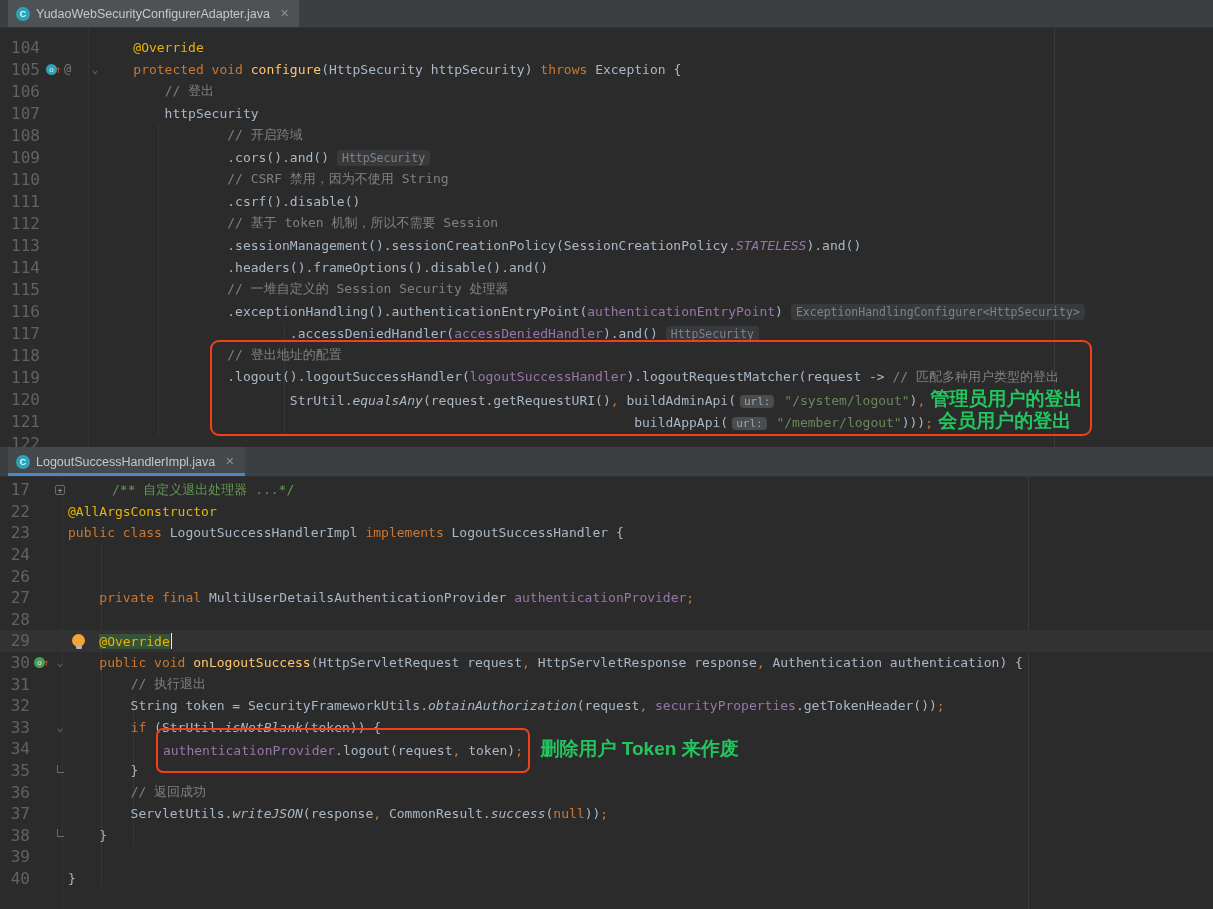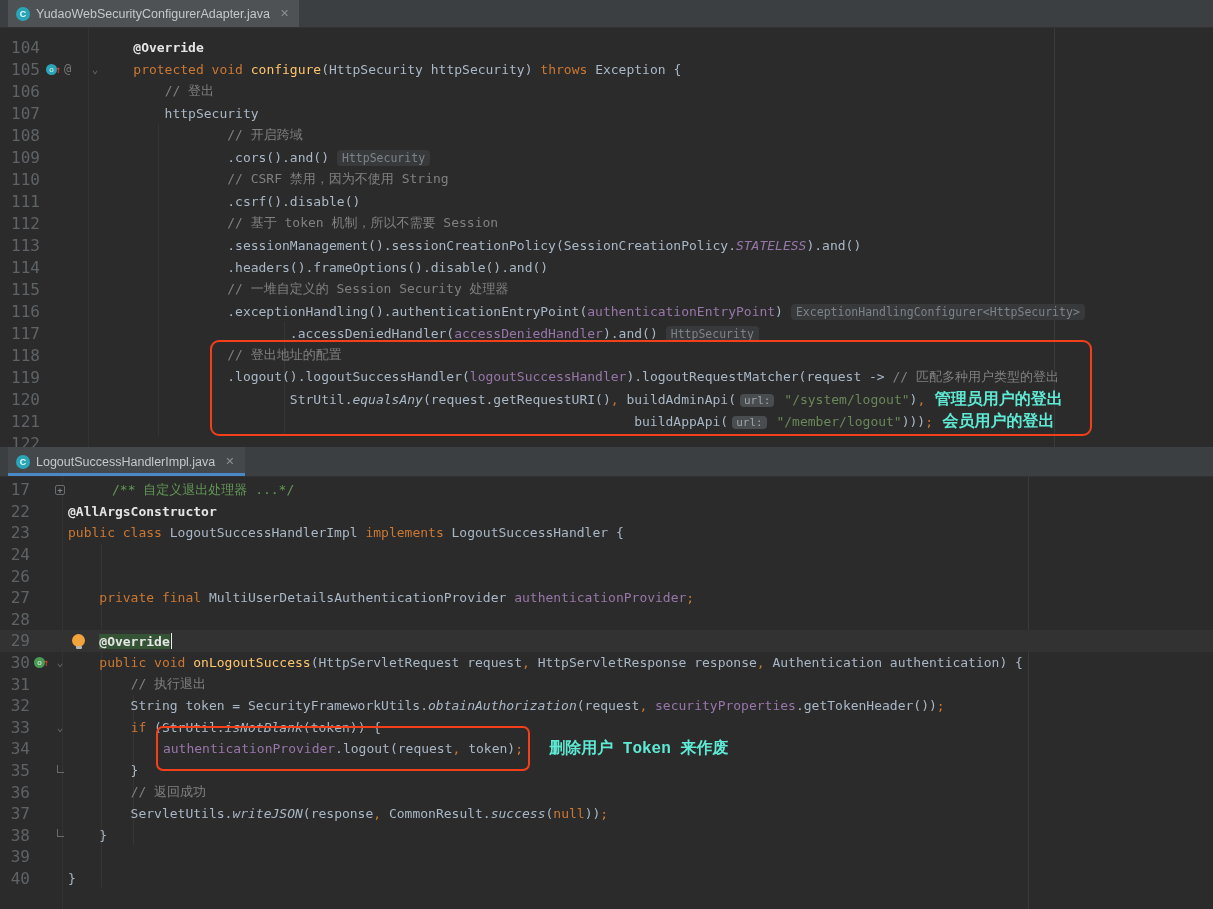--- a/index.html
+++ b/index.html
@@ -50,29 +50,29 @@
   #editor-top .gutline { left:88px; }
   #editor-bottom .gutline { left:62px; }
   .marginline { position:absolute; top:0; bottom:0; width:1px; background:#3A3A3A; }
   .indentguide { position:absolute; width:1px; background:rgba(255,255,255,0.05); }
 
   
   .sg-d  { color:#A9B7C6; }
   .sg-k  { color:#CC7832; }
   .sg-p  { color:#CC7832; }
   .sg-m  { color:#FFC66D; }
-  .sg-a  { color:#e5e5e5;font-weight:bold; }
+  .sg-a  { color:#eab308; }
   .sg-c  { color:#808080; }
   .sg-j  { color:#629755;margin-left:44px; }
   .sg-f  { color:#9876AA; }
   .sg-sf { color:#9876AA; font-style:italic; }
   .sg-im { color:#A9B7C6; font-style:italic; }
   .sg-s  { color:#6A8759; }
-  .sg-red { color:#5eead4; font-weight:bold; font-size:16px;
-    font-family:Liberation Mono, monospace; }
+  .sg-red { color:#22c55e; font-weight:bold; font-size:19px;
+    font-family:Liberation Sans, sans-serif; }
   .sg-hl { background:#355436; }
   .sg-inlay { color:#7D838A; background:#37393B; border-radius:4px;
     font-size:11.5px; padding:1px 5px; margin-left:8px; }
   .sg-pill  { color:#9DA3A8; background:#4A4D4F; border-radius:4px;
     font-size:11px; padding:0 4px; margin:0 2px 0 4px; }
 
   
   .circ { display:inline-flex; width:11px; height:11px; border-radius:50%;
     align-items:center; justify-content:center; font-size:8px; color:#ECECEC;
     font-family:"Liberation Sans", sans-serif; }

